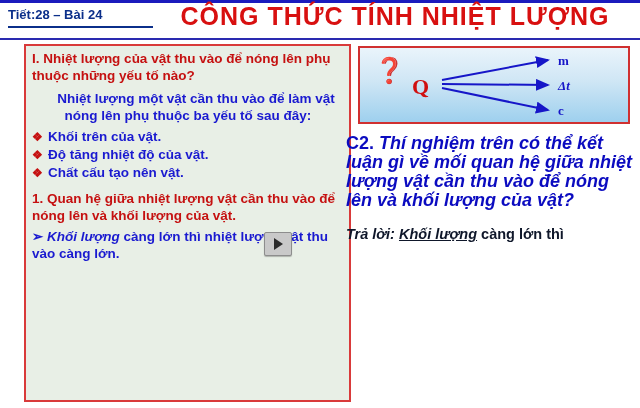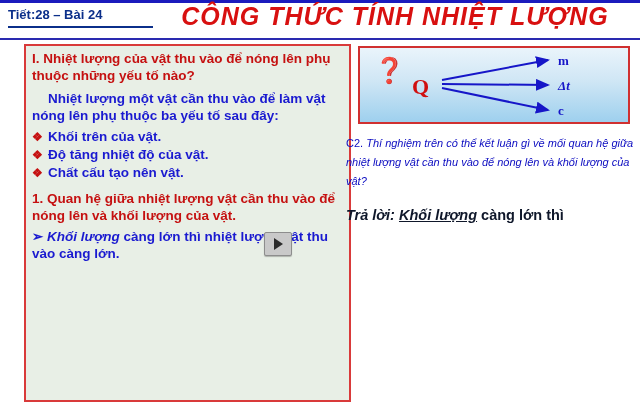--- a/index.html
+++ b/index.html
@@ -60,21 +60,20 @@
     position: absolute;
     left: 160px;
     top: 2px;
     width: 470px;
     text-align: center;
     font-size: 25px;
     font-weight: bold;
     color: #d81010;
     letter-spacing: 1px;
     white-space: nowrap;
-    font-style: italic;
   }
 
   
   .left-panel {
     position: absolute;
     left: 5px;
     top: 44px;
     width: 327px;
     height: 358px;
     border: 2px solid #d93a3a;
@@ -94,20 +93,21 @@
     font-size: 13.5px;
     line-height: 17px;
     margin: 0 0 6px 0;
   }
   .para {
     color: #1a1ad0;
     font-weight: bold;
     font-size: 13.5px;
     line-height: 17px;
     margin: 0 0 4px 0;
+    text-align: center;
   }
   .para .indent { display: inline-block; width: 16px; }
   .bullets {
     margin: 2px 0 6px 0;
     padding: 0;
     list-style: none;
   }
   .bullets li {
     color: #1a1ad0;
     font-weight: bold;
@@ -210,23 +210,23 @@
 
   
   .c2-block {
     position: absolute;
     left: 346px;
     top: 134px;
     width: 290px;
   }
   .c2-text {
     color: #0b0bc0;
-    font-weight: normal;
+    font-weight: bold;
     font-style: italic;
-    font-size: 11px;
+    font-size: 18px;
     line-height: 19px;
     margin: 0;
   }
   .c2-text .lbl { font-style: normal; }
   .c2-answer {
     margin: 14px 0 0 0;
     color: #0f172a;
     font-weight: bold;
     font-size: 14.5px;
     line-height: 20px;

